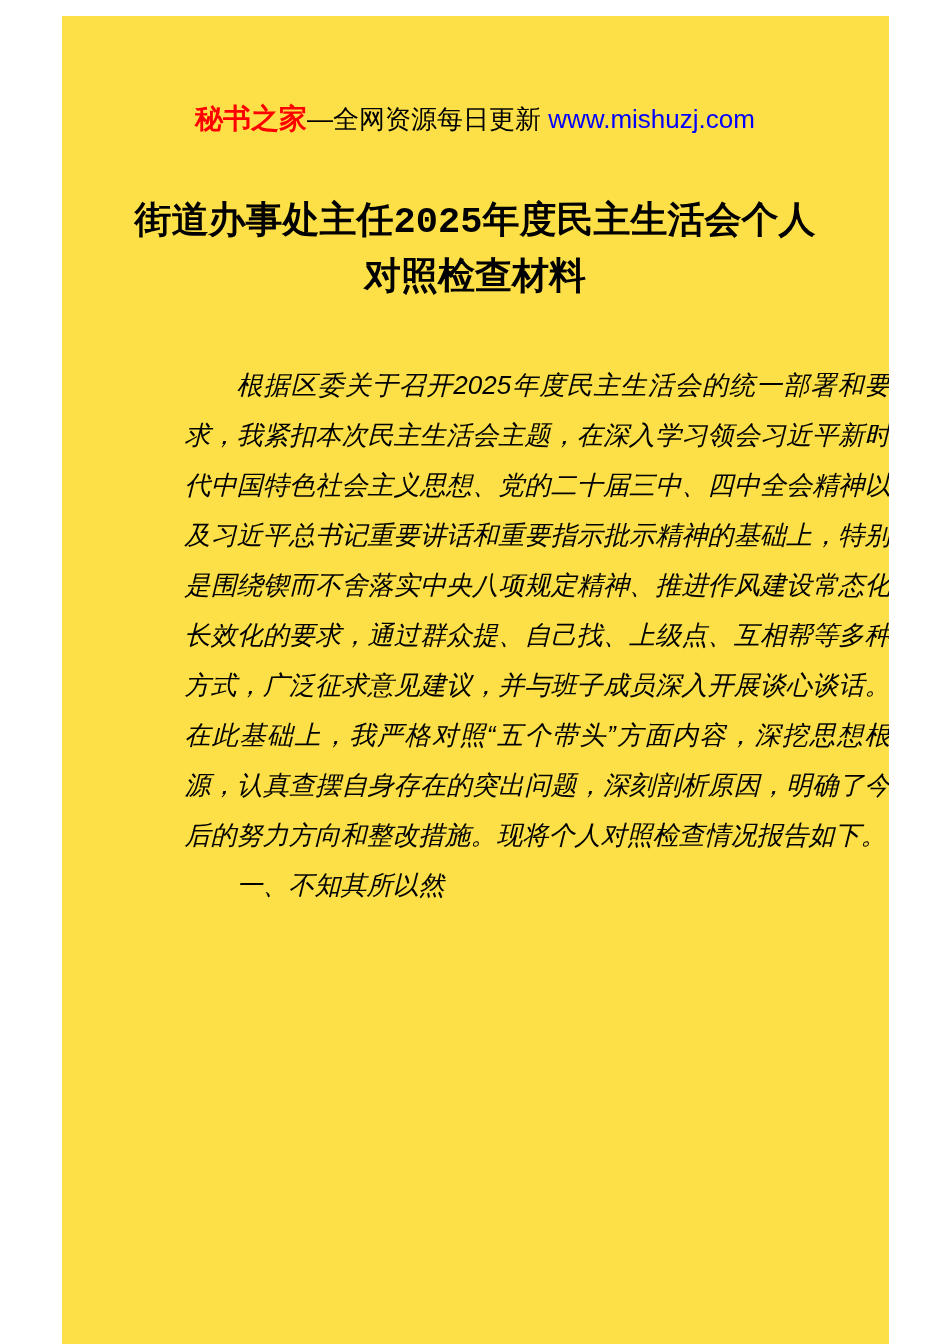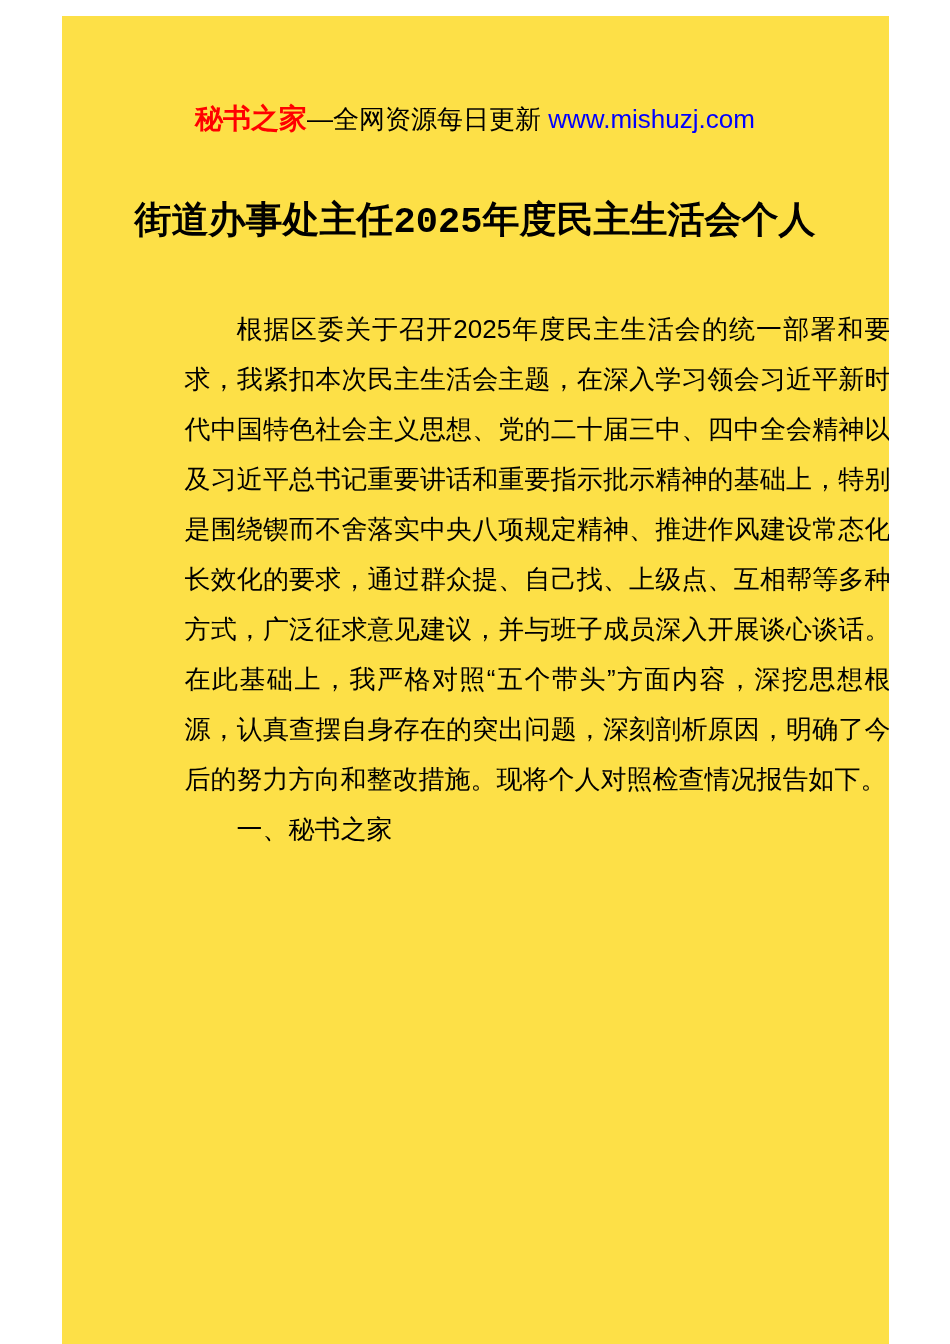--- a/index.html
+++ b/index.html
@@ -40,20 +40,21 @@
     color: #000000;
     font-family: Liberation Mono, monospace;
   }
   .doc-body {
     margin: 54px 121px 0 123px;
     width: 706px;
     font-size: 26px;
     line-height: 50px;
     text-align: justify;
     color: #000000;
+    font-style: italic;
   }
   .doc-body p {
     margin: 0;
     padding: 0;
     text-indent: 2em;
   }
   .bold-lead {
     font-weight: bold;
   }
 </style>
@@ -61,20 +62,21 @@
 <body>
 
 <div class="page">
 
   <div class="doc-header">
     <span class="brand" style="color: rgb(255, 0, 0);">秘书之家</span><span class="tagline" style="color: rgb(0, 0, 0);">—全网资源每日更新 </span><span class="site-url" style="color: rgb(0, 0, 255);">www.mishuzj.com</span>
   </div>
 
   <div class="doc-title">
     <div>街道办事处主任2025年度民主生活会个人</div>
+    <div>对照检查材料</div>
   </div>
 
   <div class="doc-body">
     <p>根据区委关于召开2025年度民主生活会的统一部署和要求，我紧扣本次民主生活会主题，在深入学习领会习近平新时代中国特色社会主义思想、党的二十届三中、四中全会精神以及习近平总书记重要讲话和重要指示批示精神的基础上，特别是围绕锲而不舍落实中央八项规定精神、推进作风建设常态化长效化的要求，通过群众提、自己找、上级点、互相帮等多种方式，广泛征求意见建议，并与班子成员深入开展谈心谈话。在此基础上，我严格对照“五个带头”方面内容，深挖思想根源，认真查摆自身存在的突出问题，深刻剖析原因，明确了今后的努力方向和整改措施。现将个人对照检查情况报告如下。</p>
-    <p>一、秘书之家</p>
+    <p>一、不知其所以然</p>
   </div>
 
 </div>
 
 </body></html>

